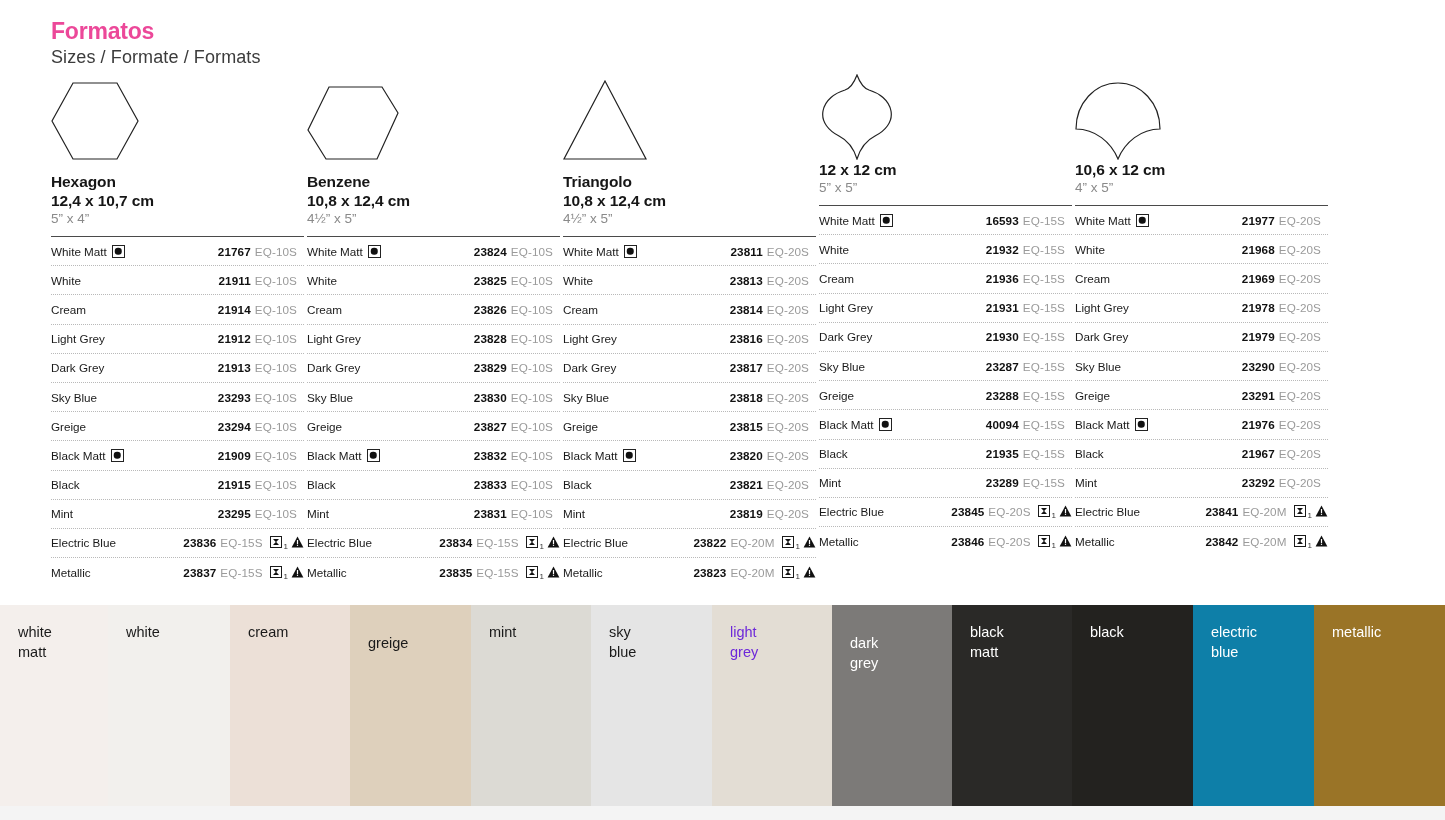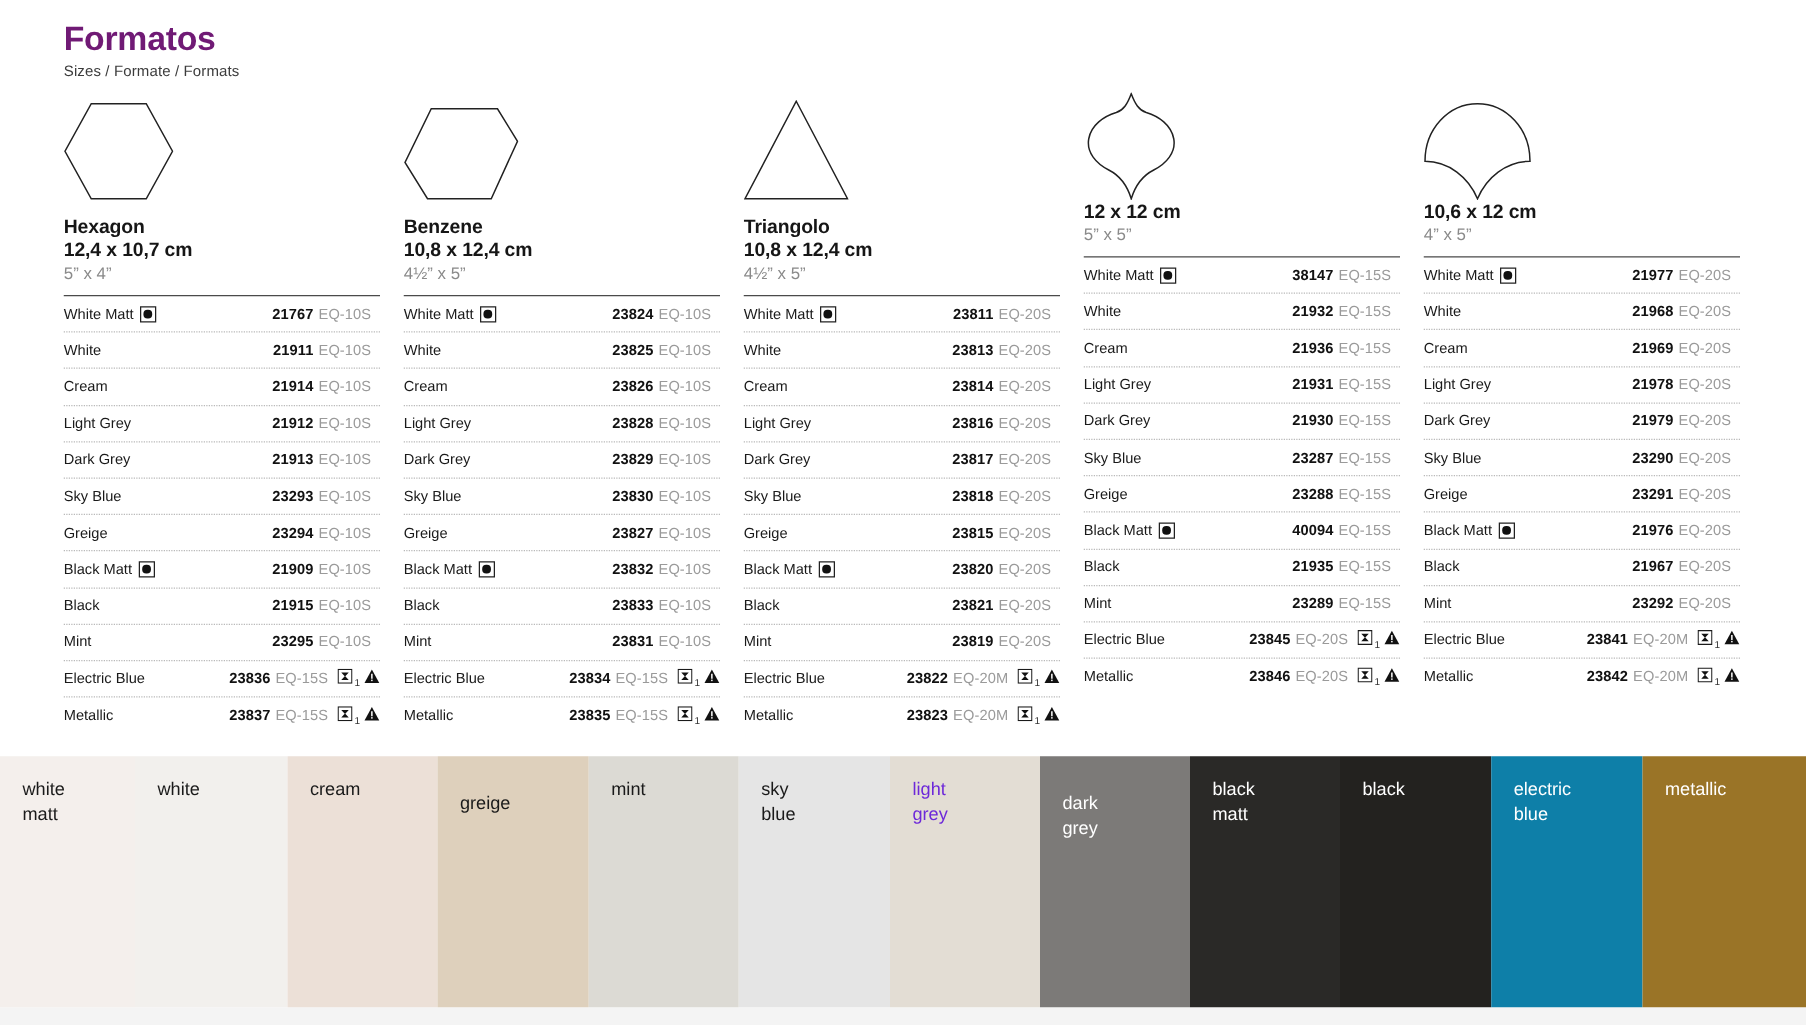--- a/index.html
+++ b/index.html
@@ -7,32 +7,32 @@
     width: 1445px; height: 820px;
     background: #ffffff;
     font-family: "Liberation Sans", sans-serif;
     overflow: hidden;
   }
   .page { position: relative; width: 1445px; height: 820px; background:#fff; }
 
   
   .header { position: absolute; left: 51px; top: 18px; }
   .title {
-    font-size: 27px; font-weight: bold; color: #701a75;
+    font-size: 23px; font-weight: bold; color: #ec4899;
     letter-spacing: -0.2px; line-height: 26px;
   }
   .subtitle {
-    font-size: 12px; font-weight: 400; color: #3c3c3c;
+    font-size: 18px; font-weight: 400; color: #3c3c3c;
     line-height: 24px; margin-top: 1px; letter-spacing: 0.1px;
   }
 
   
   .columns {
     position: absolute; left: 51px; top: 74px;
-    width: 1350px; display: flex; gap: 16px;
+    width: 1350px; display: flex; gap: 0;
   }
   .col { width: 253px; margin-right: 3px; }
   .col:last-child { margin-right: 0; }
 
   .shape-box {
     height: 86px; display: flex; align-items: flex-end;
     justify-content: flex-start; padding-left: 0px;
   }
   .shape-svg { display: block; }
 
@@ -565,21 +565,21 @@
         </div>
         <div class="shape-cm">12 x 12 cm</div>
         <div class="shape-in">5” x 5”</div>
         <div class="tbl tbl-top-rule">
           <div class="row">
             <div class="row-name">
               <span>White Matt</span>
               <span class="matt-dot"></span>
             </div>
             <div class="row-spacer"></div>
-            <span class="row-code">38147</span>
+            <span class="row-code">16593</span>
             <span class="row-eq">EQ-15S</span>
             <span class="row-icons"></span>
           </div>
           <div class="row">
             <div class="row-name">
               <span>White</span>
             </div>
             <div class="row-spacer"></div>
             <span class="row-code">21932</span>
             <span class="row-eq">EQ-15S</span>

